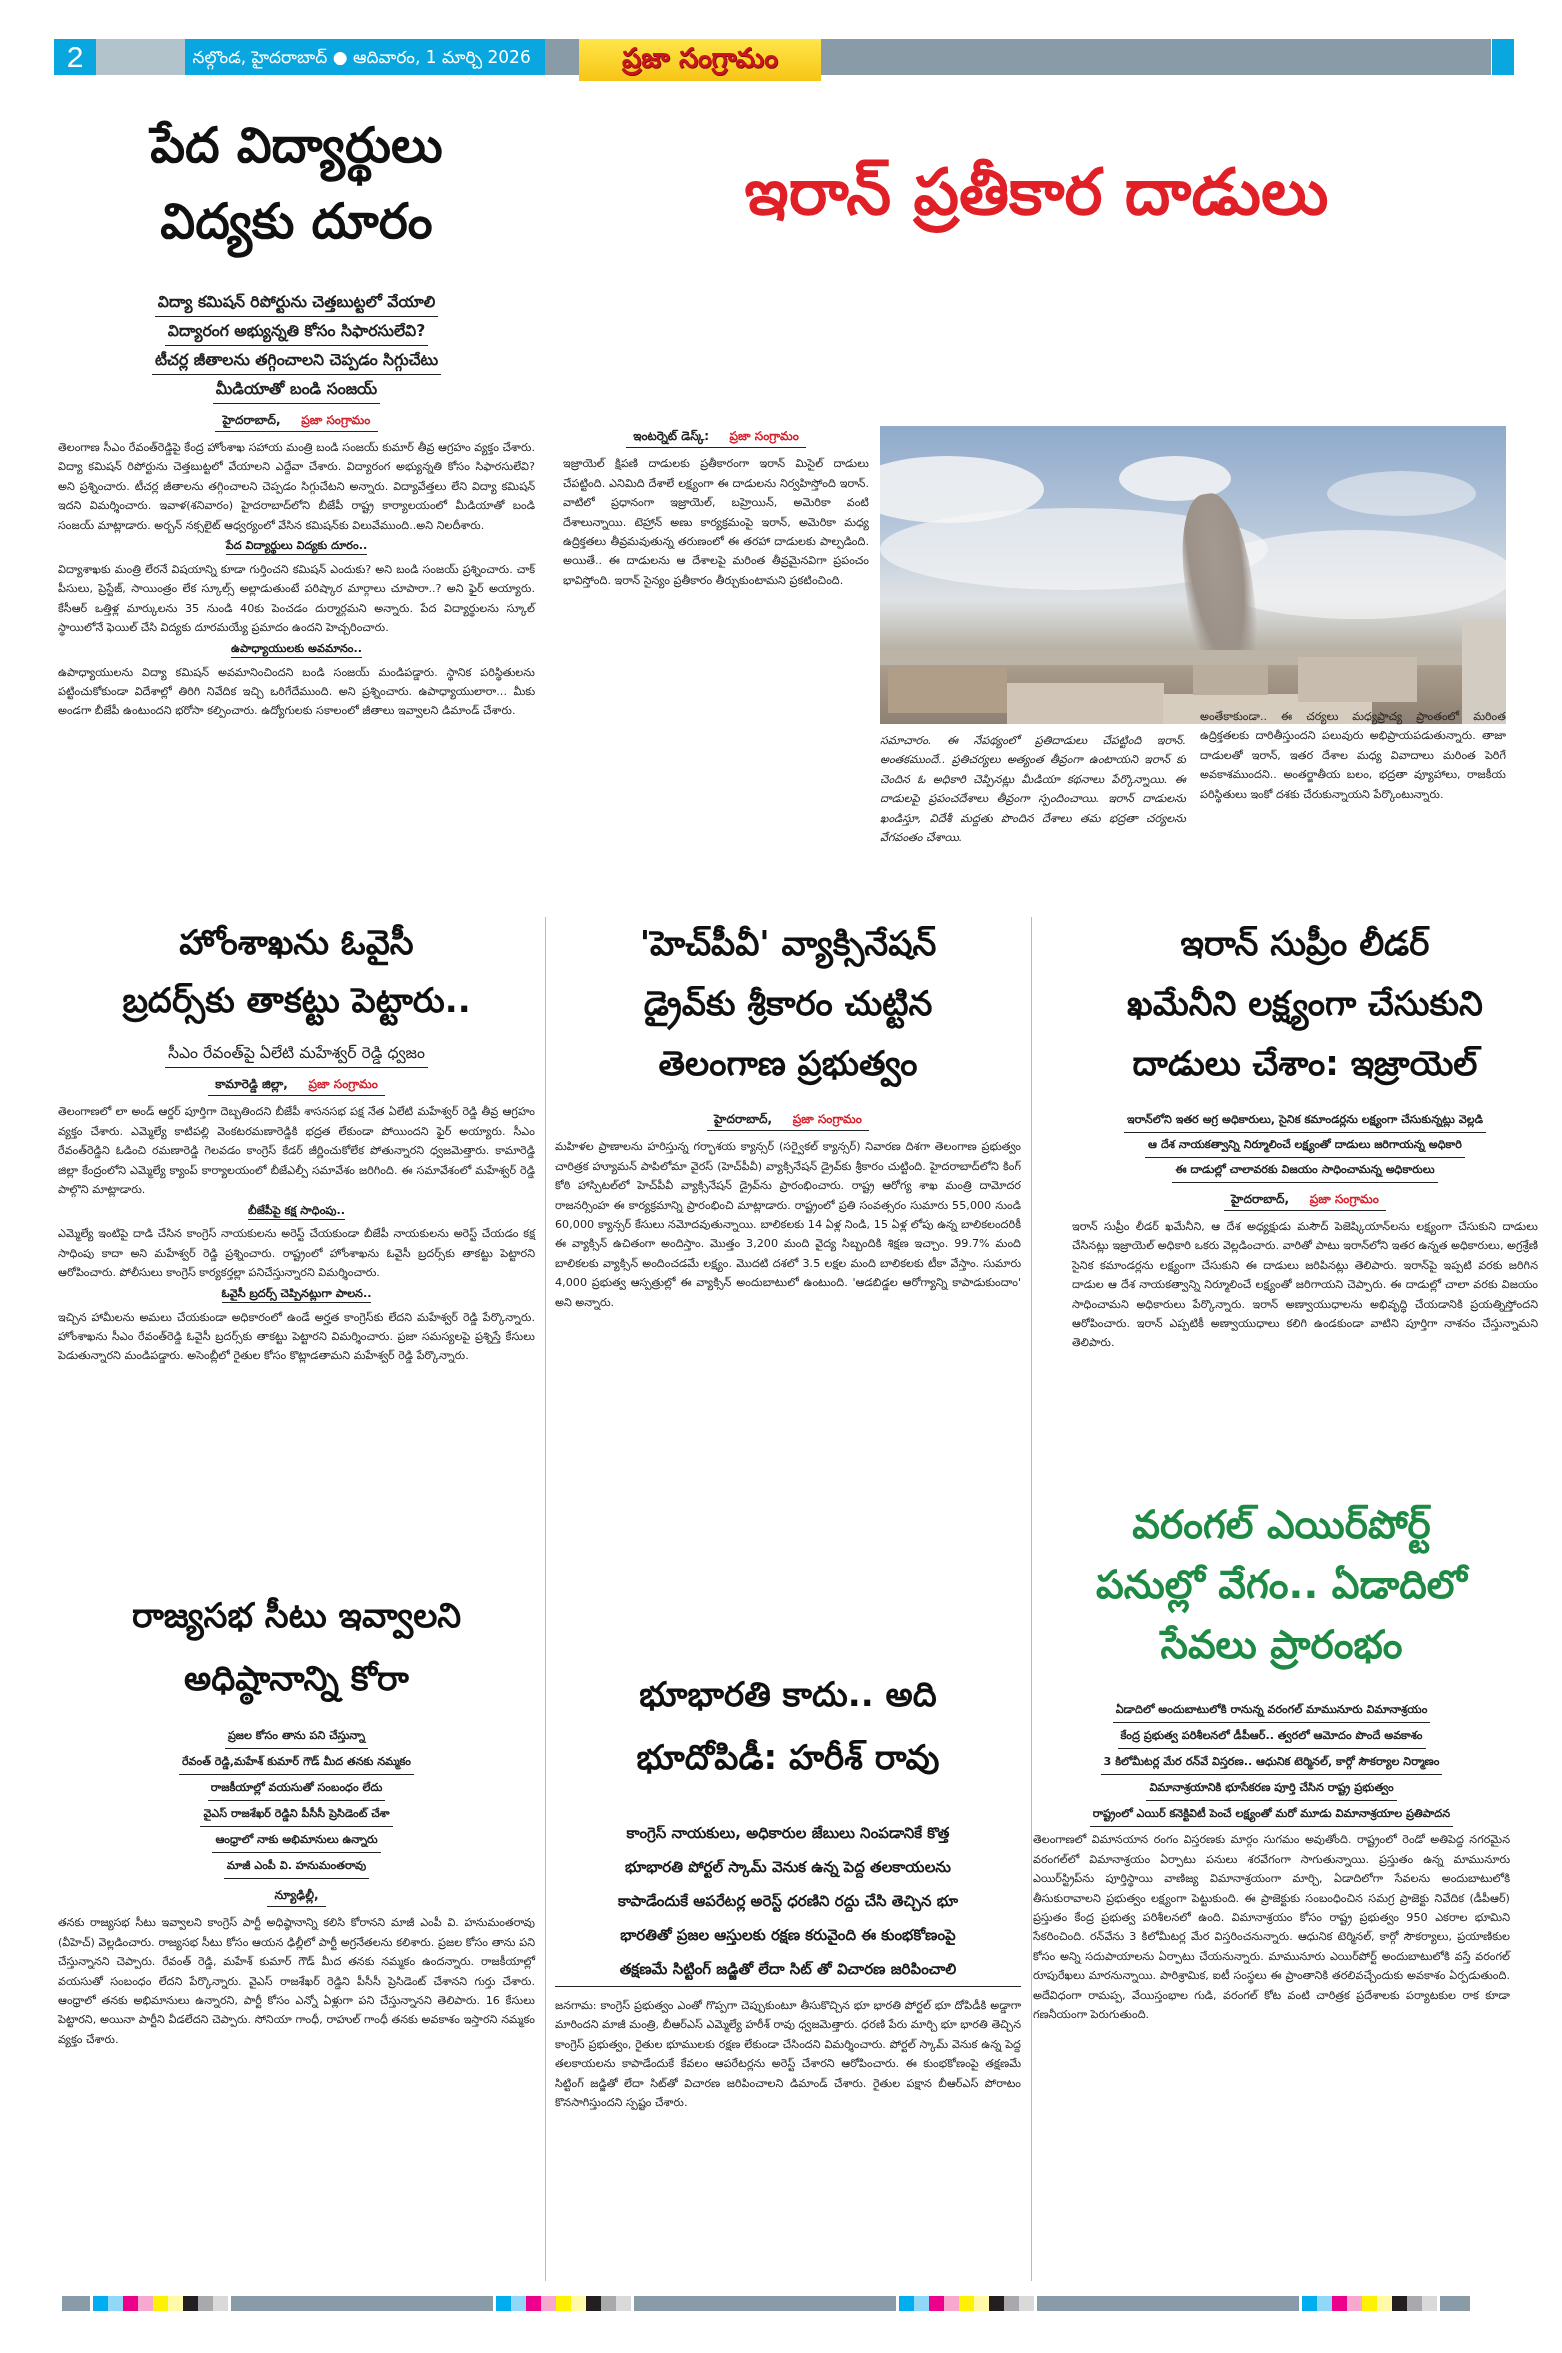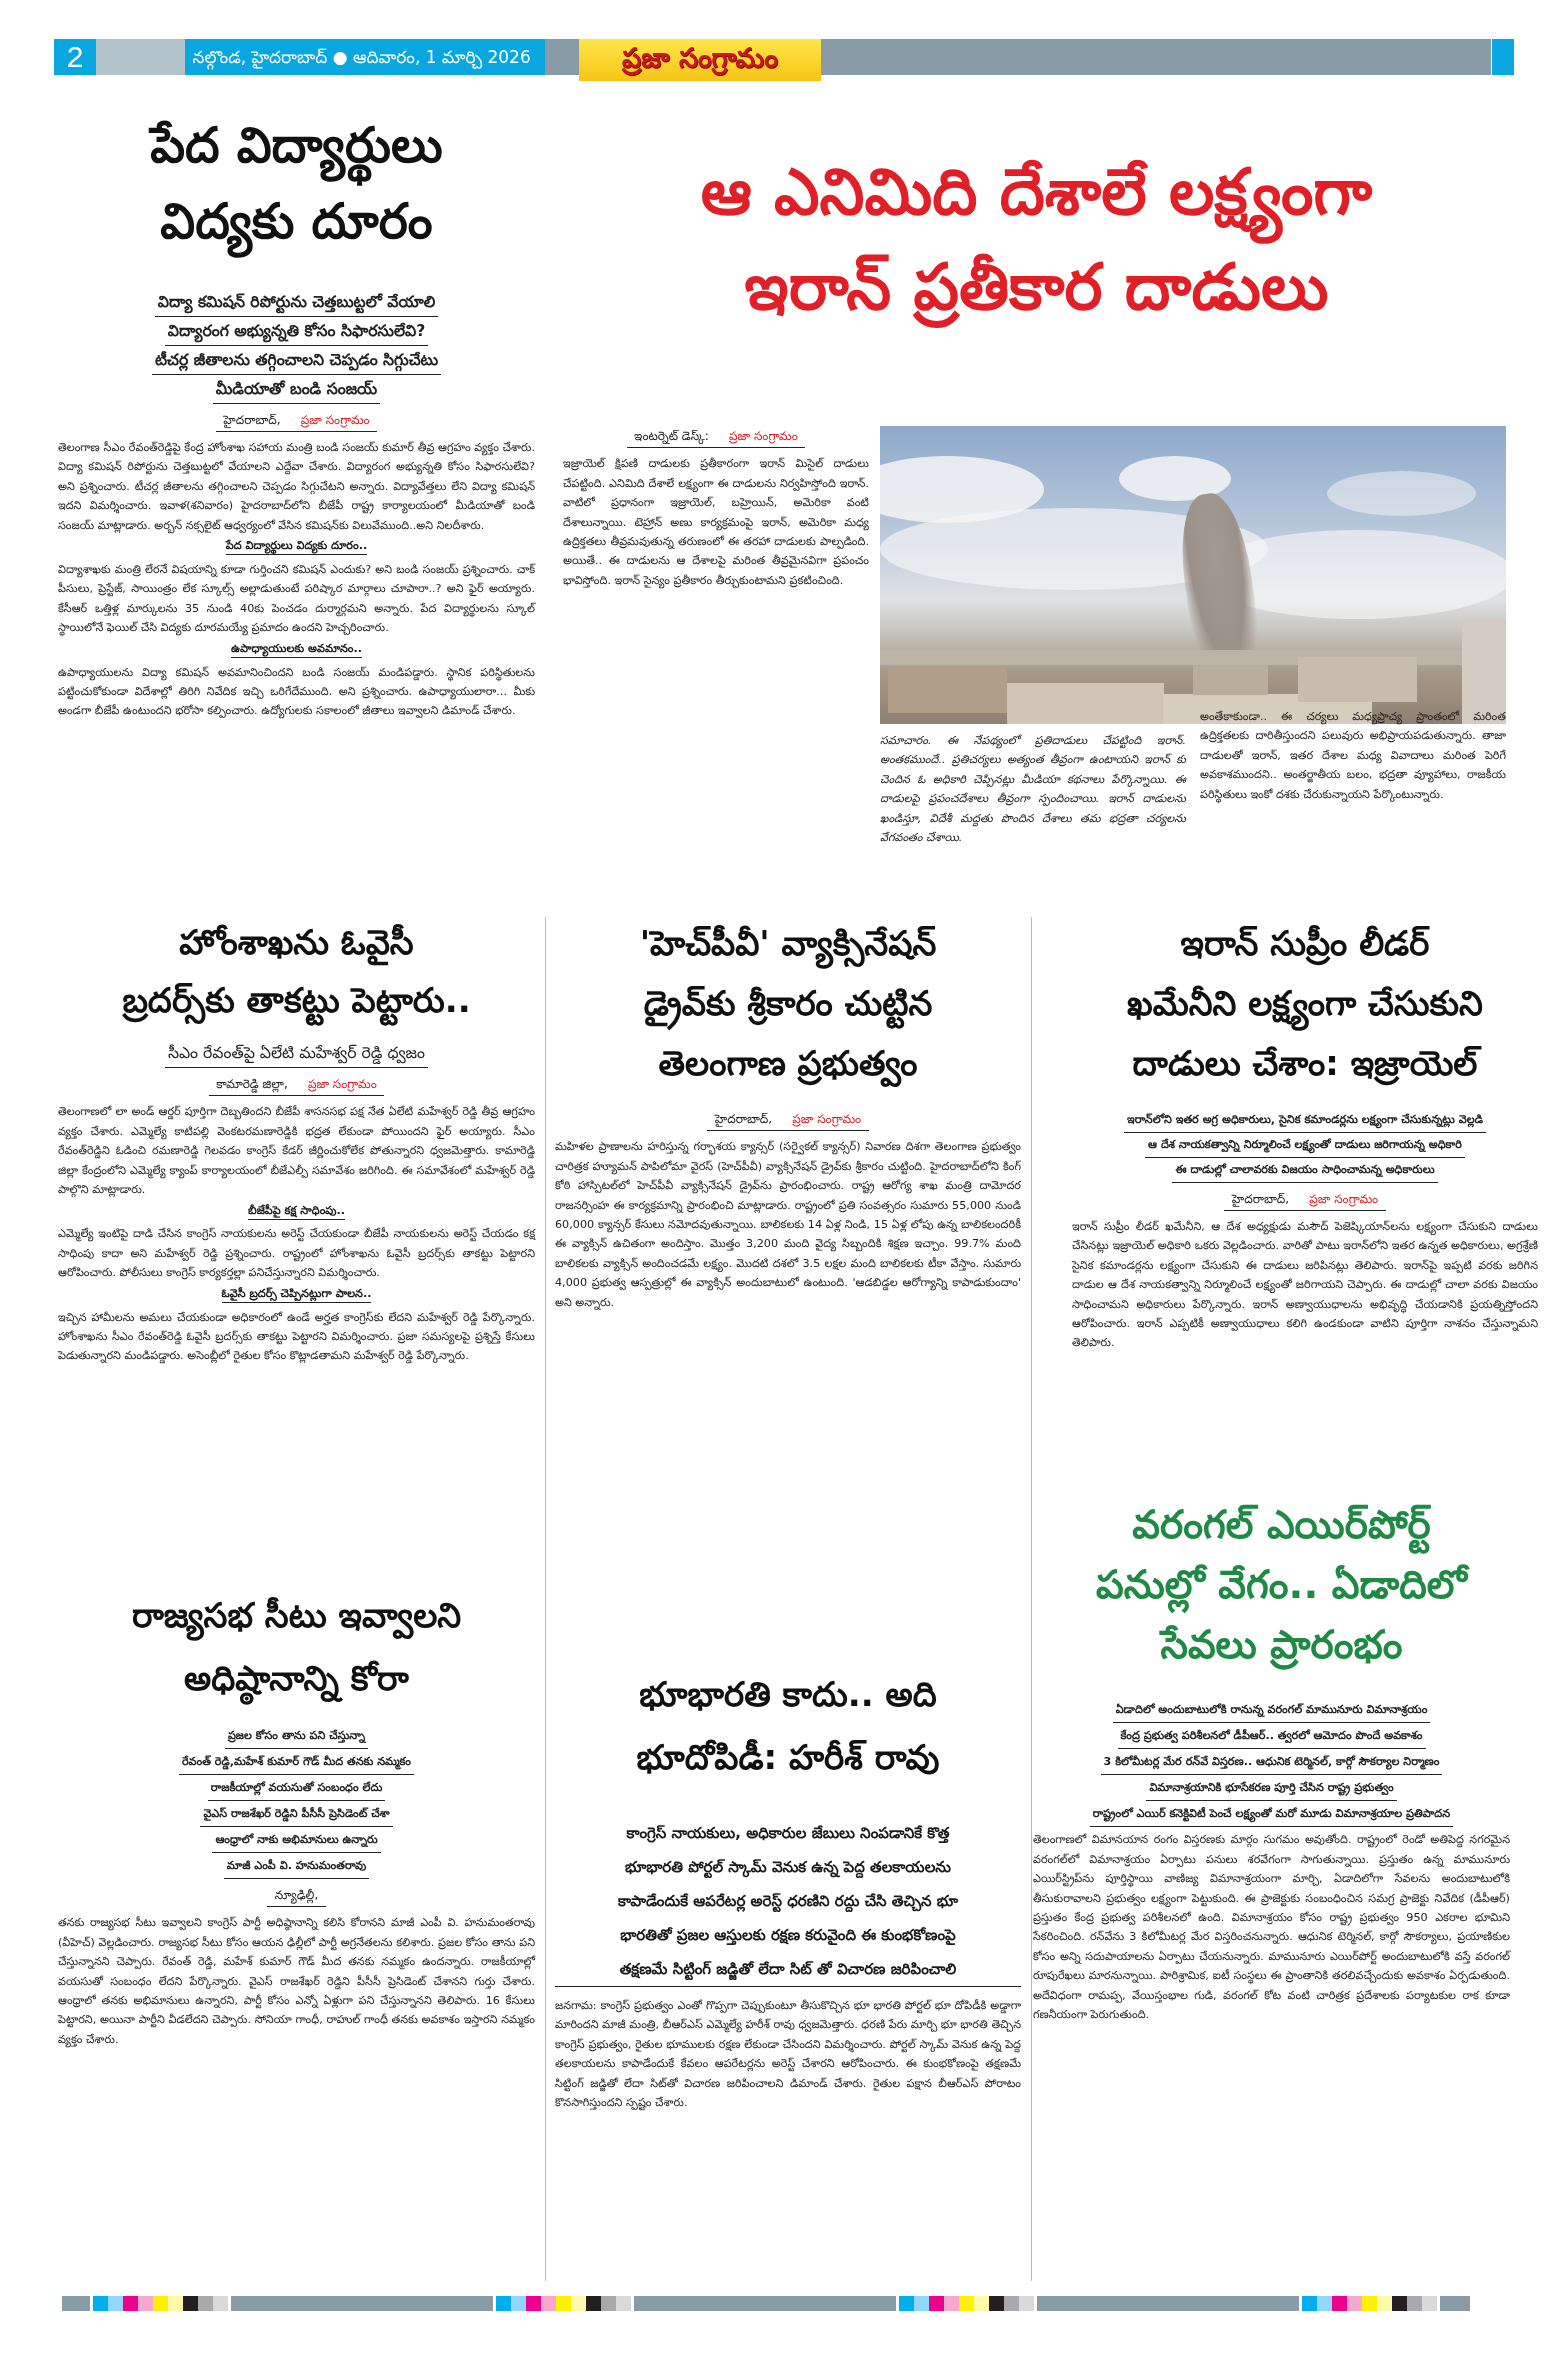--- a/index.html
+++ b/index.html
@@ -14,21 +14,21 @@
   .mh-grey2 { width: 34px; background: #8a9ba8; }
   .mh-logo { width: 242px; height: 42px; background: linear-gradient(#ffe64a, #f7c416); position: relative; text-align: center; }
   .mh-logo .logo-text { color: #c8161d; font-size: 27px; font-weight: bold; line-height: 37px; font-family: "DejaVu Serif", serif; text-shadow: 0.7px 0.7px 0 #7a0f10; }
   .mh-grey3 { width: 671px; background: #8a9ba8; border-right: 0.7px solid #fff; }
   .mh-endtab { width: 22.4px; background: #0aa6e0; }
 
   
   .col { position: absolute; }
   .headline { text-align: center; font-weight: bold; color: #111; line-height: 1.25; font-family: "DejaVu Sans", sans-serif; }
   .deck-line { text-align: center; font-size: 15.7px; line-height: 28px; border-bottom: 1.5px solid #222; margin: 0 auto; width: fit-content; padding: 0 3px; font-weight: bold; color: #222; }
-  .dateline { text-align: left; font-size: 12px; line-height: 22.4px; border-bottom: 1.5px solid #222; margin: 4.5px auto 6px; width: fit-content; padding: 0 7.5px; font-weight: normal; }
+  .dateline { text-align: left; font-size: 12px; line-height: 22.4px; border-bottom: 1.5px solid #222; margin: 4.5px auto 6px; width: fit-content; padding: 0 7.5px; font-weight: bold; }
   .dateline .dl-place { color: #222; margin-right: 16.4px; }
   .dateline .dl-paper { color: #d6202a; }
   .body-text { font-size: 11.2px; line-height: 19.4px; text-align: justify; color: #222; }
   .subhead { text-align: center; font-size: 11.2px; font-weight: bold; margin: 4.5px auto; width: fit-content; border-bottom: 0.7px solid #222; }
 
   .red { color: #e01f26; }
   .green { color: #1e8a44; padding-left: 20px; }
 
   
   .photo { position: absolute; left: 880px; top: 426px; width: 626px; height: 298px; overflow: hidden;
@@ -77,21 +77,20 @@
     <span class="dl-paper">ప్రజా సంగ్రామం</span>
   </div>
   <p class="body-text">తెలంగాణ సీఎం రేవంత్‌రెడ్డిపై కేంద్ర హోంశాఖ సహాయ మంత్రి బండి సంజయ్ కుమార్ తీవ్ర ఆగ్రహం వ్యక్తం చేశారు. విద్యా కమిషన్ రిపోర్టును చెత్తబుట్టలో వేయాలని ఎద్దేవా చేశారు. విద్యారంగ అభ్యున్నతి కోసం సిఫారసులేవి? అని ప్రశ్నించారు. టీచర్ల జీతాలను తగ్గించాలని చెప్పడం సిగ్గుచేటని అన్నారు. విద్యావేత్తలు లేని విద్యా కమిషన్ ఇదని విమర్శించారు. ఇవాళ(శనివారం) హైదరాబాద్‌లోని బీజేపీ రాష్ట్ర కార్యాలయంలో మీడియాతో బండి సంజయ్ మాట్లాడారు. అర్బన్ నక్సలైట్ ఆధ్వర్యంలో వేసిన కమిషన్‌కు విలువేముంది..అని నిలదీశారు.</p>
   <div class="subhead">పేద విద్యార్థులు విద్యకు దూరం..</div>
   <p class="body-text">విద్యాశాఖకు మంత్రి లేరనే విషయాన్ని కూడా గుర్తించని కమిషన్ ఎందుకు? అని బండి సంజయ్ ప్రశ్నించారు. చాక్ పీసులు, ప్రెస్టేజ్, సాయింత్రం లేక స్కూల్స్ అల్లాడుతుంటే పరిష్కార మార్గాలు చూపారా..? అని ఫైర్ అయ్యారు. కేసీఆర్ ఒత్తిళ్ల మార్కులను 35 నుండి 40కు పెంచడం దుర్మార్గమని అన్నారు. పేద విద్యార్థులను స్కూల్ స్థాయిలోనే ఫెయిల్ చేసి విద్యకు దూరమయ్యే ప్రమాదం ఉందని హెచ్చరించారు.</p>
   <div class="subhead">ఉపాధ్యాయులకు అవమానం..</div>
   <p class="body-text">ఉపాధ్యాయులను విద్యా కమిషన్ అవమానించిందని బండి సంజయ్ మండిపడ్డారు. స్థానిక పరిస్థితులను పట్టించుకోకుండా విదేశాల్లో తిరిగి నివేదిక ఇచ్చి ఒరిగేదేముంది. అని ప్రశ్నించారు. ఉపాధ్యాయులారా... మీకు అండగా బీజేపీ ఉంటుందని భరోసా కల్పించారు. ఉద్యోగులకు సకాలంలో జీతాలు ఇవ్వాలని డిమాండ్ చేశారు.</p>
 </div>
 
 <div class="col headline red" style="left:567px; top:145px; width:939px; font-size:64px; line-height:95px;">
-  <div>ఆ ఎనిమిది దేశాలే లక్ష్యంగా</div>
   <div>ఇరాన్ ప్రతీకార దాడులు</div>
 </div>
 
 <div class="col" style="left:563px; top:425px; width:306px;">
   <div class="dateline" style="margin-top:0;">
     <span class="dl-place">ఇంటర్నెట్ డెస్క్:</span>
     <span class="dl-paper">ప్రజా సంగ్రామం</span>
   </div>
   <p class="body-text">ఇజ్రాయెల్ క్షిపణి దాడులకు ప్రతీకారంగా ఇరాన్ మిసైల్ దాడులు చేపట్టింది. ఎనిమిది దేశాలే లక్ష్యంగా ఈ దాడులను నిర్వహిస్తోంది ఇరాన్. వాటిలో ప్రధానంగా ఇజ్రాయెల్, బహ్రెయిన్, అమెరికా వంటి దేశాలున్నాయి. టెహ్రాన్ అణు కార్యక్రమంపై ఇరాన్, అమెరికా మధ్య ఉద్రిక్తతలు తీవ్రమవుతున్న తరుణంలో ఈ తరహా దాడులకు పాల్పడింది. అయితే.. ఈ దాడులను ఆ దేశాలపై మరింత తీవ్రమైనవిగా ప్రపంచం భావిస్తోంది. ఇరాన్ సైన్యం ప్రతీకారం తీర్చుకుంటామని ప్రకటించింది.</p>
 </div>

